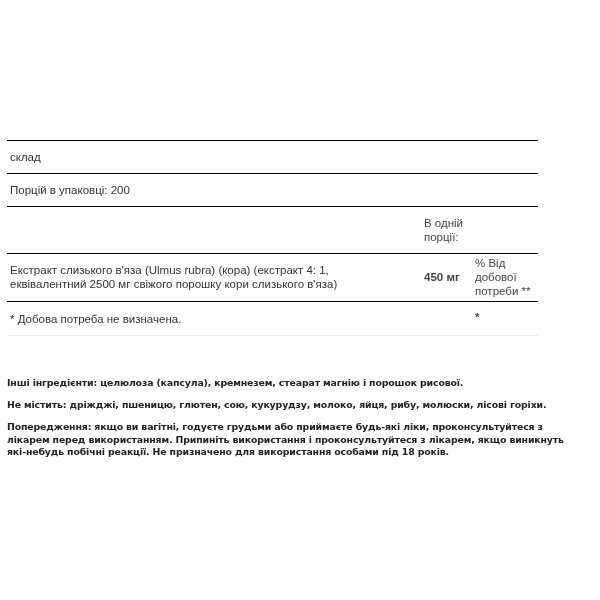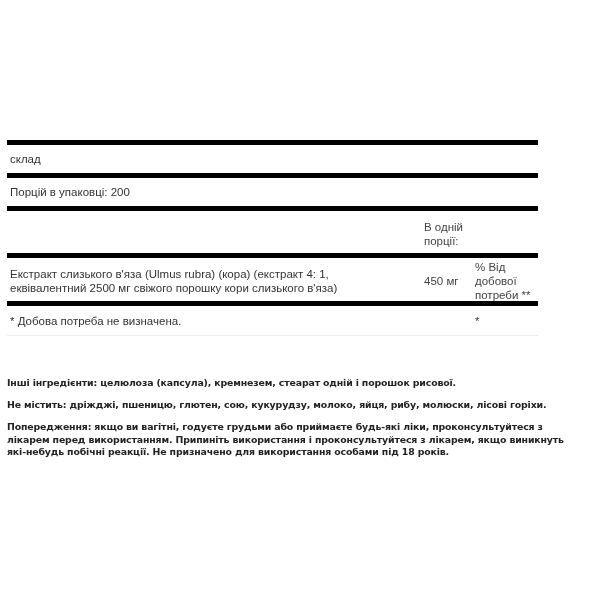--- a/index.html
+++ b/index.html
@@ -14,37 +14,37 @@
       font-family: "Liberation Sans", "DejaVu Sans", sans-serif;
       color: #333333;
     }
     .facts {
       position: absolute;
       left: 7px;
       top: 140px;
       width: 531px;
     }
     .row {
-      border-top: 5px solid #000000;
+      border-top: 1px solid #000000;
       box-sizing: border-box;
       font-size: 11.5px;
       line-height: 14px;
       padding: 2px 3px;
       display: flex;
       align-items: center;
     }
     .row.simple { height: 33px; }
     .row.head { height: 47px; align-items: flex-start; padding-top: 9px; }
     .row.ingredient { height: 48px; align-items: flex-start; padding-top: 9px; }
     .row.note { height: 35px; text-align: center; }
     .row.last { border-bottom: 1px solid #ececec; }
     .col-name { width: 393px; flex: none; }
     .col-amt { width: 51px; flex: none; color: #444; margin-left: 21px; }
     .col-dv { flex: 1; color: #444; margin-top: 40px; }
-    .ingredient .col-amt, .ingredient .col-dv { padding-top: 7px; }
+    .ingredient .col-amt, .ingredient .col-dv { padding-top: 7px; font-weight: bold; }
     .notes {
       position: absolute;
       left: 7px;
       top: 377px;
       width: 570px;
       font-size: 9.4px;
       line-height: 12.2px;
       font-weight: bold;
       color: #222222;
       font-family: "DejaVu Sans", sans-serif;
@@ -70,16 +70,16 @@
     <span class="col-name">Екстракт слизького в'яза (Ulmus rubra) (кора) (екстракт 4: 1, еквівалентний 2500 мг свіжого порошку кори слизького в'яза)</span>
     <span class="col-amt">450 мг</span>
     <span class="col-dv">*</span>
   </div>
   <div class="row note last">
     <span>* Добова потреба не визначена.</span>
   </div>
 </div>
 
 <div class="notes">
-  <p>Інші інгредієнти: целюлоза (капсула), кремнезем, стеарат одній і порошок рисової.</p>
+  <p>Інші інгредієнти: целюлоза (капсула), кремнезем, стеарат магнію і порошок рисової.</p>
   <p>Не містить: дріжджі, пшеницю, глютен, сою, кукурудзу, молоко, яйця, рибу, молюски, лісові горіхи.</p>
   <p>Попередження: якщо ви вагітні, годуєте грудьми або приймаєте будь-які ліки, проконсультуйтеся з лікарем перед використанням. Припиніть використання і проконсультуйтеся з лікарем, якщо виникнуть які-небудь побічні реакції. Не призначено для використання особами під 18 років.</p>
 </div>
 
 </body></html>

